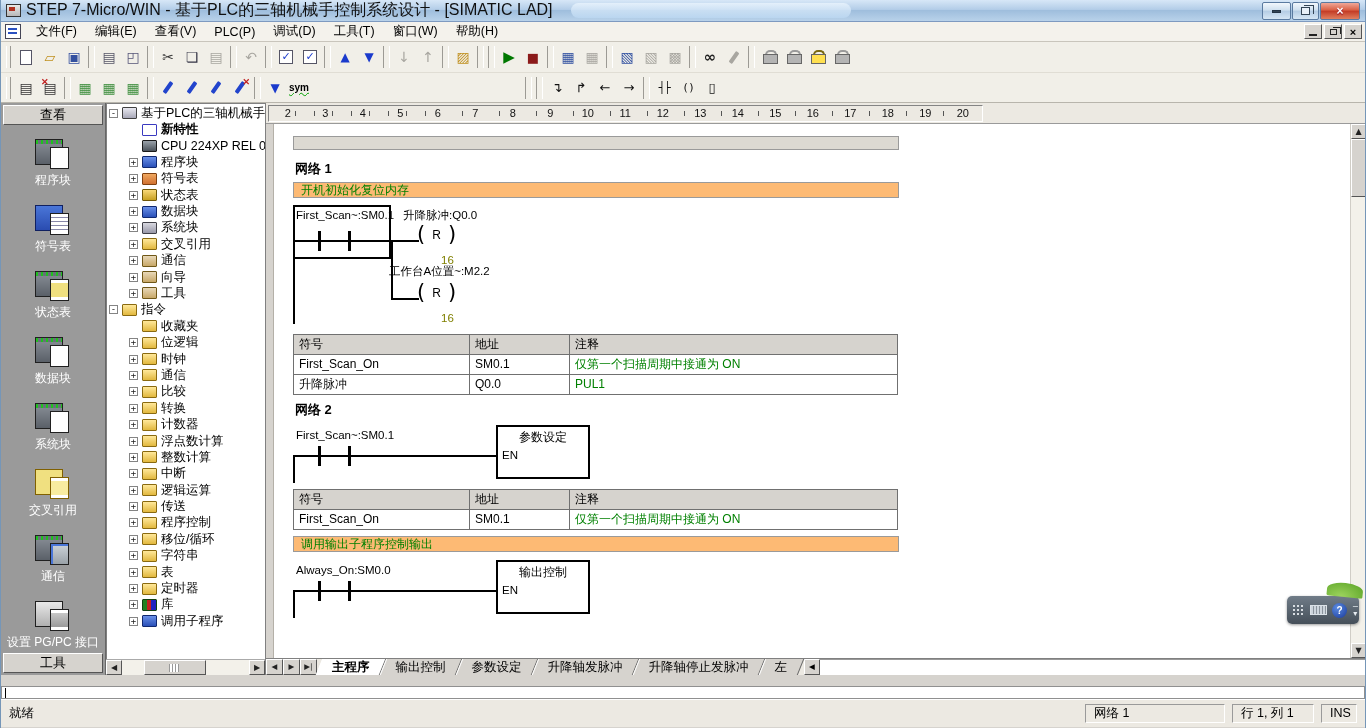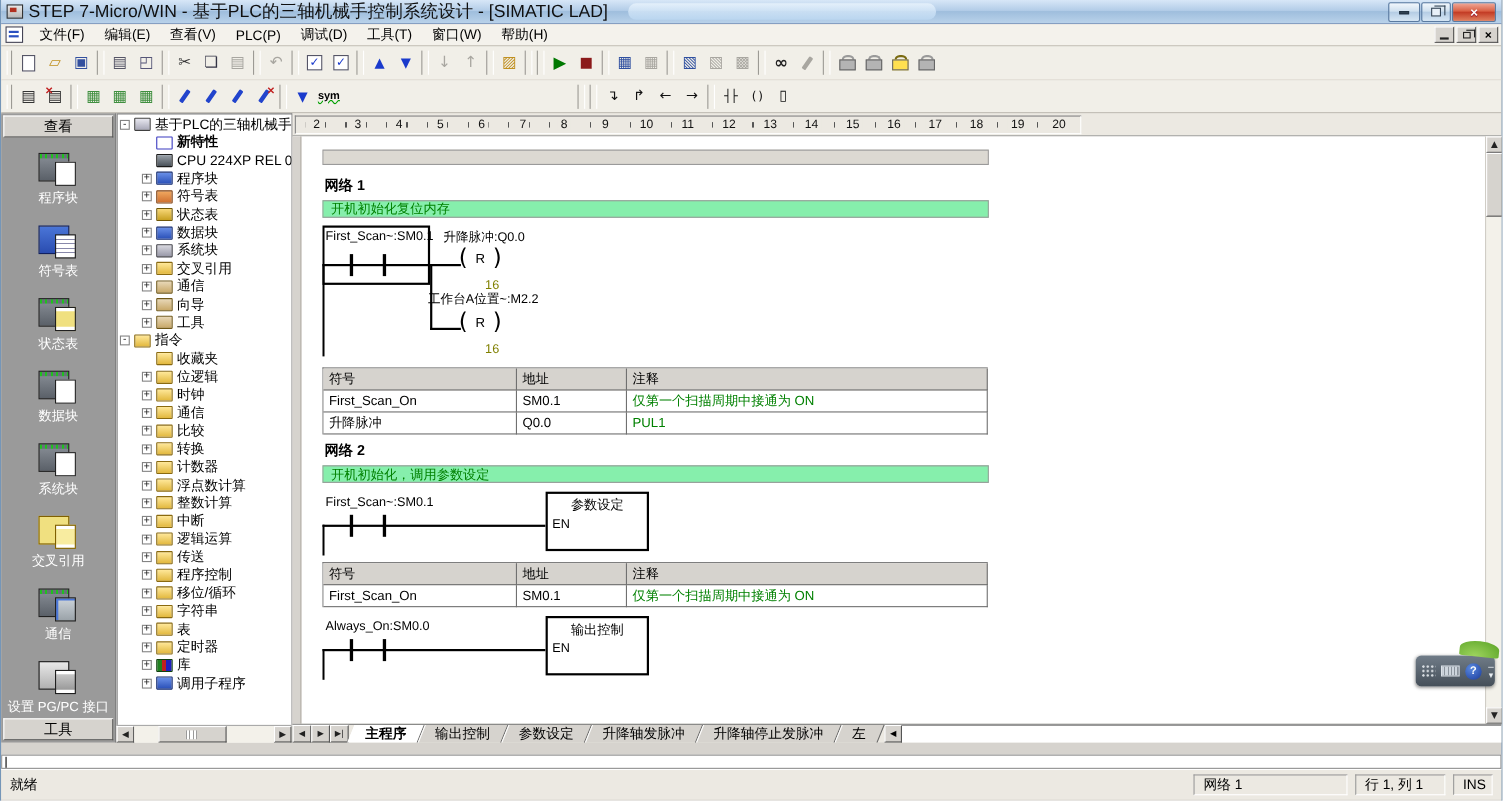--- a/index.html
+++ b/index.html
@@ -146,21 +146,21 @@
   .ruler{height:21px;background:#ece9e2;border-bottom:1px solid #9a9a9a;display:flex;align-items:center;font-size:11px}
   .rulerframe{display:flex;margin-left:2px;border:1px solid;border-color:#848484 #fff #fff #848484;height:17px;align-items:center;
     background:repeating-linear-gradient(90deg,transparent 0 17.5px,#555 17.5px 18.5px) 9px 55%/calc(100% - 20px) 5px no-repeat}
   .rcell{width:37.5px;text-align:center;flex:none;color:#111}
   .rcell span{background:#ece9e2;padding:0 3px}
   .edmid{flex:1;display:flex;min-height:0;background:#fff}
   .gutter{width:8px;background:#d6d3ce;border-right:1px solid #b4b0a8;flex:none}
   .canvas{width:606px;margin-left:19px;padding-top:12px;position:relative;overflow:hidden;flex:none}
   .graybar{height:14px;background:#dcd9d2;border:1px solid #9a9a9a;margin-bottom:10px}
   .nettitle{font-weight:bold;font-size:13px;margin:6px 0 4px 2px}
-  .netcomment{height:16px;background:#86efac;border:1px solid #9a9a9a;color:#008000;
+  .netcomment{height:16px;background:#fdba74;border:1px solid #9a9a9a;color:#008000;
     padding:0 7px;line-height:14px;margin-bottom:6px}
   .ladder{position:relative}
   .l1{height:124px;margin-bottom:6px}
   .l2{height:62px;margin-bottom:4px}
   .l3{height:60px}
   .wire{position:absolute;height:2px;background:#000}
   .vwire{position:absolute;width:2px;background:#000}
   .cbar{position:absolute;width:3px;height:20px;background:#000}
   .lbl{position:absolute;font-size:11.5px;white-space:nowrap}
   .selbox{position:absolute;left:0;top:1px;width:98px;height:54px;border:2px solid #000}
@@ -909,21 +909,20 @@
 
               <div class="strow_t">
                 <span class="stcell c1">升降脉冲</span>
                 <span class="stcell c2">Q0.0</span>
                 <span class="stcell c3 green">PUL1</span>
               </div>
 
           </div>
 
           <div class="nettitle">网络 2</div>
-          <div class="netcomment">开机初始化，调用参数设定</div>
           <div class="ladder l2">
             <span class="lbl" style="left:3px;top:6px">First_Scan~:SM0.1</span>
             <div class="wire" style="left:0;top:32px;width:203px"></div>
             <div class="cbar" style="left:25px;top:23px"></div>
             <div class="cbar" style="left:55px;top:23px"></div>
             <div class="vwire" style="left:0;top:32px;height:28px"></div>
             <div class="enbox" style="left:203px;top:2px">
               <div class="btitle">参数设定</div>
               <div class="bpin">EN</div>
             </div>
@@ -936,20 +935,21 @@
             </div>
 
               <div class="strow_t">
                 <span class="stcell c1">First_Scan_On</span>
                 <span class="stcell c2">SM0.1</span>
                 <span class="stcell c3 green">仅第一个扫描周期中接通为 ON</span>
               </div>
 
           </div>
 
+          <div class="netcomment">调用输出子程序控制输出</div>
           <div class="ladder l3">
             <span class="lbl" style="left:3px;top:6px">Always_On:SM0.0</span>
             <div class="wire" style="left:0;top:32px;width:203px"></div>
             <div class="cbar" style="left:25px;top:23px"></div>
             <div class="cbar" style="left:55px;top:23px"></div>
             <div class="vwire" style="left:0;top:32px;height:28px"></div>
             <div class="enbox" style="left:203px;top:2px">
               <div class="btitle">输出控制</div>
               <div class="bpin">EN</div>
             </div>

